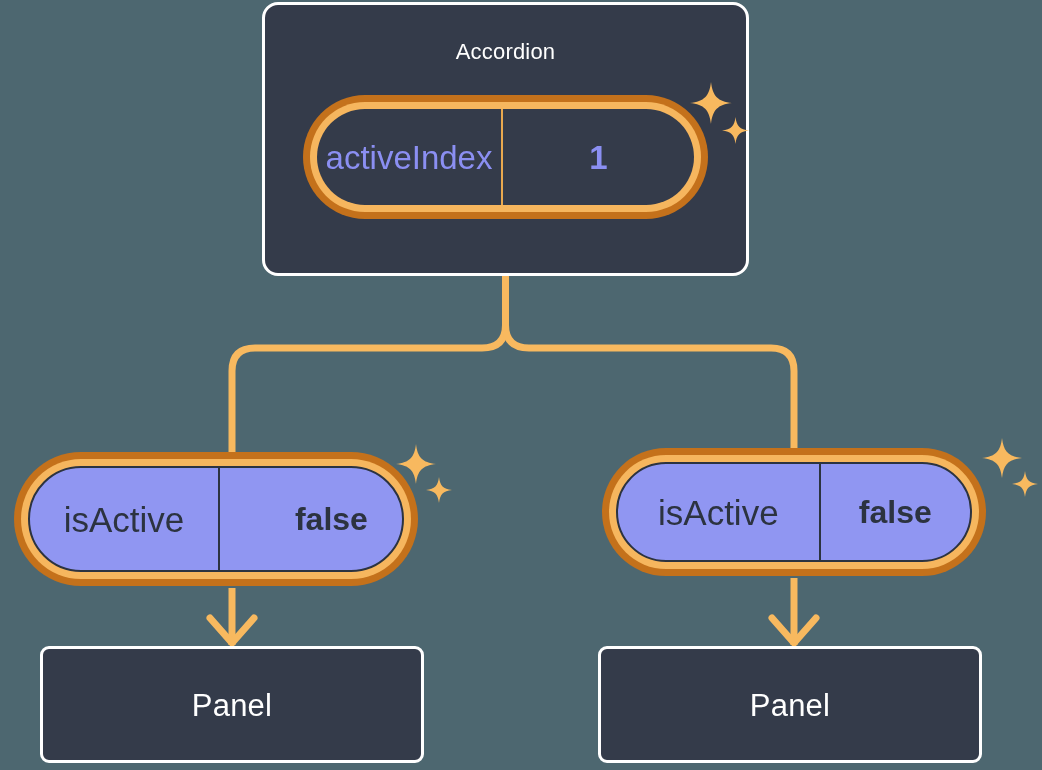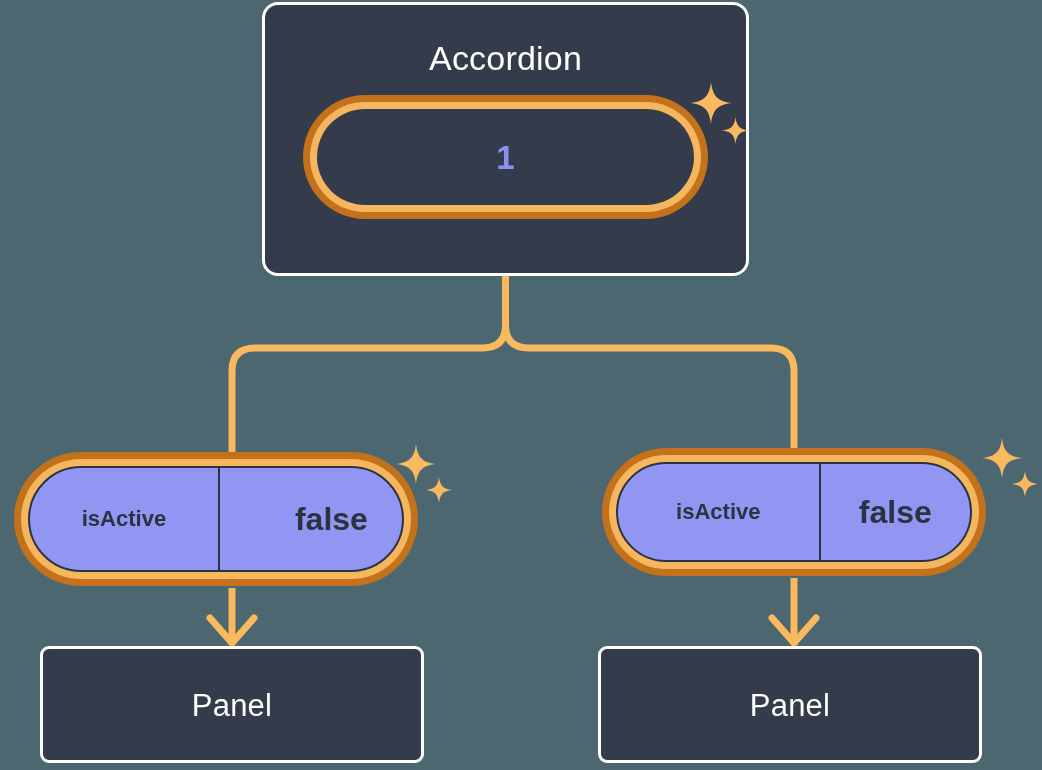--- a/index.html
+++ b/index.html
@@ -35,21 +35,21 @@
   .card {
     position: absolute;
     z-index: 2;
     background: #343b4a;
     border: 3px solid #ffffff;
     border-radius: 14px;
     box-sizing: border-box;
   }
   .card-title {
     color: #ffffff;
-    font-size: 34px;
+    font-size: 22px;
     font-weight: 400;
     letter-spacing: 0.2px;
     text-align: center;
     line-height: 1;
     white-space: nowrap;
   }
 
   #accordion-card {
     left: 262px;
     top: 2px;
@@ -138,22 +138,22 @@
     font-weight: 700;
   }
 
   
   .pill-state .pill-body {
     background: #9096f2;
     border: 2px solid #2c3340;
   }
   .pill-state .pill-key {
     color: #2c3340;
-    font-size: 22px;
-    font-weight: 700;
+    font-size: 35px;
+    font-weight: 400;
     border-right: 2px solid #2c3340;
   }
   .pill-state .pill-val {
     color: #2c3340;
     font-size: 32px;
     font-weight: 700;
   }
 
   #pill-left {
     left: 14px;
@@ -213,20 +213,21 @@
     <path d="M 772 618 L 794 643 L 816 618" fill="none" stroke="#f8b95f" stroke-width="7" stroke-linecap="round" stroke-linejoin="round"></path>
   </svg>
 
   <div class="card" id="accordion-card">
     <div class="card-title">Accordion</div>
   </div>
 
   <div class="pill-wrap" id="pill-accordion">
     <div class="pill-ring">
       <div class="pill-body">
+        <div class="pill-key">activeIndex</div>
         <div class="pill-val">1</div>
       </div>
     </div>
   </div>
 
   <div class="sparkle-group" style="left:690px; top:82px; width:66px; height:74px;">
     <svg class="sparkle" style="left:0; top:0;" width="42" height="42" viewBox="0 0 100 100">
       <path d="M50 0 C54 34 66 46 100 50 C66 54 54 66 50 100 C46 66 34 54 0 50 C34 46 46 34 50 0 Z" fill="#f8b95f"></path>
     </svg>
     <svg class="sparkle" style="left:32px; top:35px;" width="27" height="27" viewBox="0 0 100 100">

